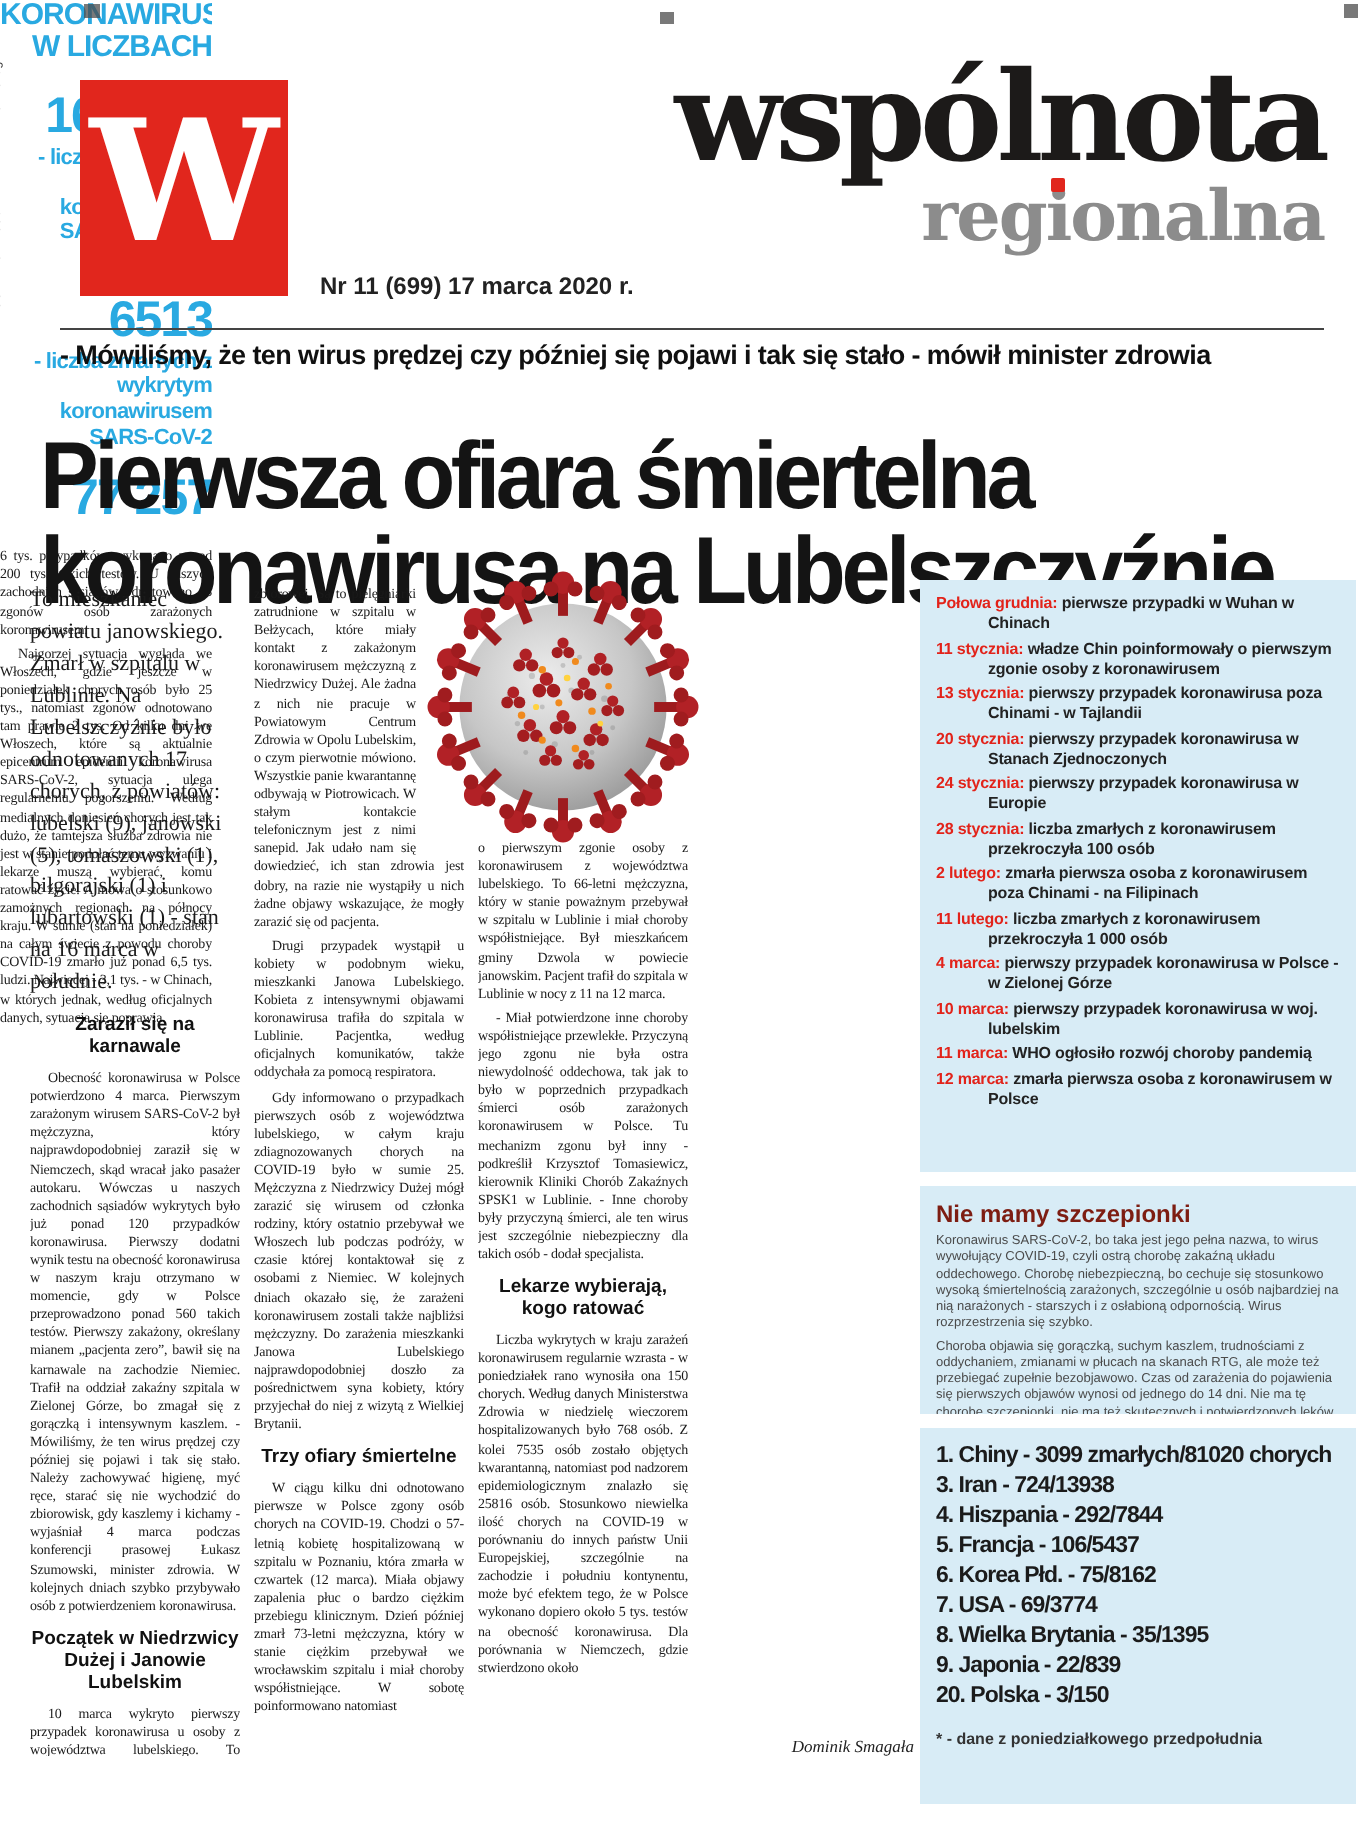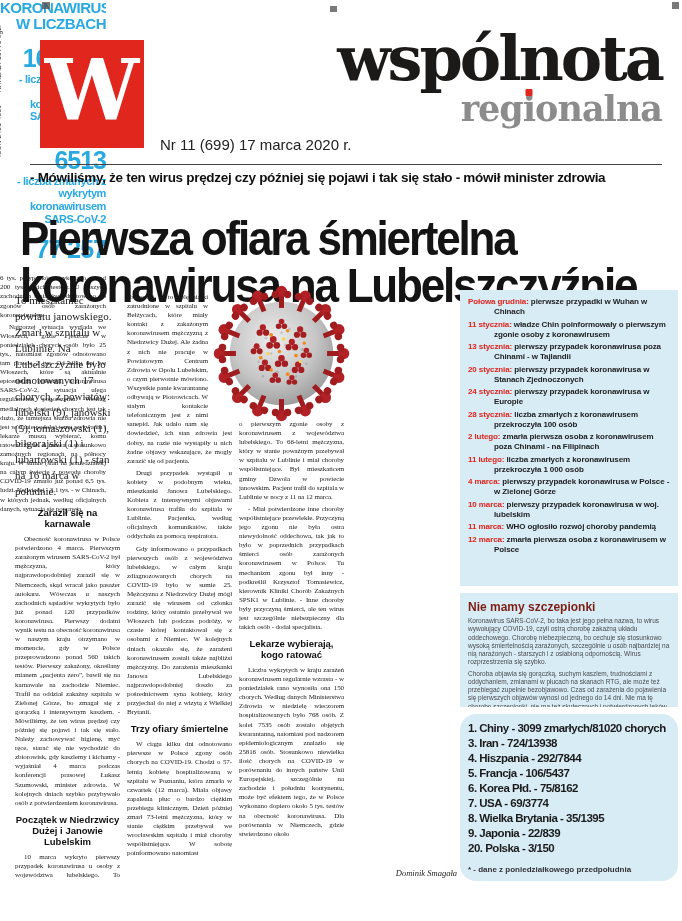--- a/index.html
+++ b/index.html
@@ -18,21 +18,21 @@
   .logo span{font-family:"DejaVu Serif",serif;font-weight:bold;font-size:84px;color:#fff;line-height:1;margin-top:-6px;}
   .mast{position:absolute;left:150px;right:20px;top:30px;text-align:right;}
   .mast-main{font-family:"DejaVu Serif",serif;font-weight:bold;font-size:62px;line-height:.95;
         letter-spacing:-3px;color:#1c1a19;}
   .mast-sub{font-family:"DejaVu Serif",serif;font-weight:bold;font-size:35px;line-height:1;
         letter-spacing:-1px;color:#8c8c8c;margin-top:2px;}
   .mast-sub .ri{position:relative;}
   .mast-sub .ri::before{content:"";position:absolute;left:50%;transform:translateX(-50%);
         top:1px;width:7px;height:7px;background:#e1261d;border-radius:1px;}
   .issue{position:absolute;left:160px;top:136px;font-family:"Liberation Sans",sans-serif;
-        font-weight:normal;font-size:15px;color:#222;text-align:right;}
+        font-weight:bold;font-size:12px;color:#222;text-align:right;}
   .rule{position:absolute;left:30px;right:20px;top:164px;border-top:1.5px solid #444;}
 
   
   .kicker{position:absolute;left:30px;top:170px;width:630px;font-family:"Liberation Sans",sans-serif;
         font-weight:bold;font-size:13.5px;letter-spacing:-.3px;color:#101010;}
   .headline{position:absolute;left:20px;top:186px;width:655px;font-family:"Liberation Sans",sans-serif;
         font-weight:bold;font-size:44px;line-height:1.0;letter-spacing:-2.2px;color:#141414;
         transform:scaleY(1.08);transform-origin:left top;}
 
   
@@ -63,21 +63,21 @@
   .cal-title{font-family:"Liberation Sans",sans-serif;font-weight:bold;font-size:14.5px;
         letter-spacing:-.6px;color:#111;margin:0 0 6px 0;}
   .cal-entry{font-family:"Liberation Sans",sans-serif;font-weight:bold;font-size:8px;line-height:1.25;
         color:#222;margin:0 0 2.5px 0;padding-left:26px;text-indent:-26px;letter-spacing:-.1px;}
   .cal-date{color:#e2231a;}
   .box-vaccine{height:114px;overflow:hidden;margin-top:7px;}
   .vac-title{font-family:"Liberation Sans",sans-serif;font-weight:bold;font-size:12px;
         color:#7d1d12;margin:0 0 3px 0;}
   .vac-p{font-family:"Liberation Sans",sans-serif;font-size:6.5px;line-height:1.27;color:#4a4a4a;
         margin:0 0 3px 0;}
-  .box-ranking{height:167px;overflow:hidden;margin-top:7px;border-radius:16px;}
+  .box-ranking{height:188px;overflow:hidden;margin-top:7px;}
   .rank-item{font-family:"Liberation Sans",sans-serif;font-weight:bold;font-size:11.5px;
         letter-spacing:-.5px;line-height:1.3;color:#1b1b1b;}
   .rank-note{font-family:"Liberation Sans",sans-serif;font-weight:bold;font-size:8px;
         color:#333;margin-top:10px;}
 
   
   .virus{position:absolute;left:209px;top:281px;width:145px;height:145px;}
 </style>
 </head>
 <body>

